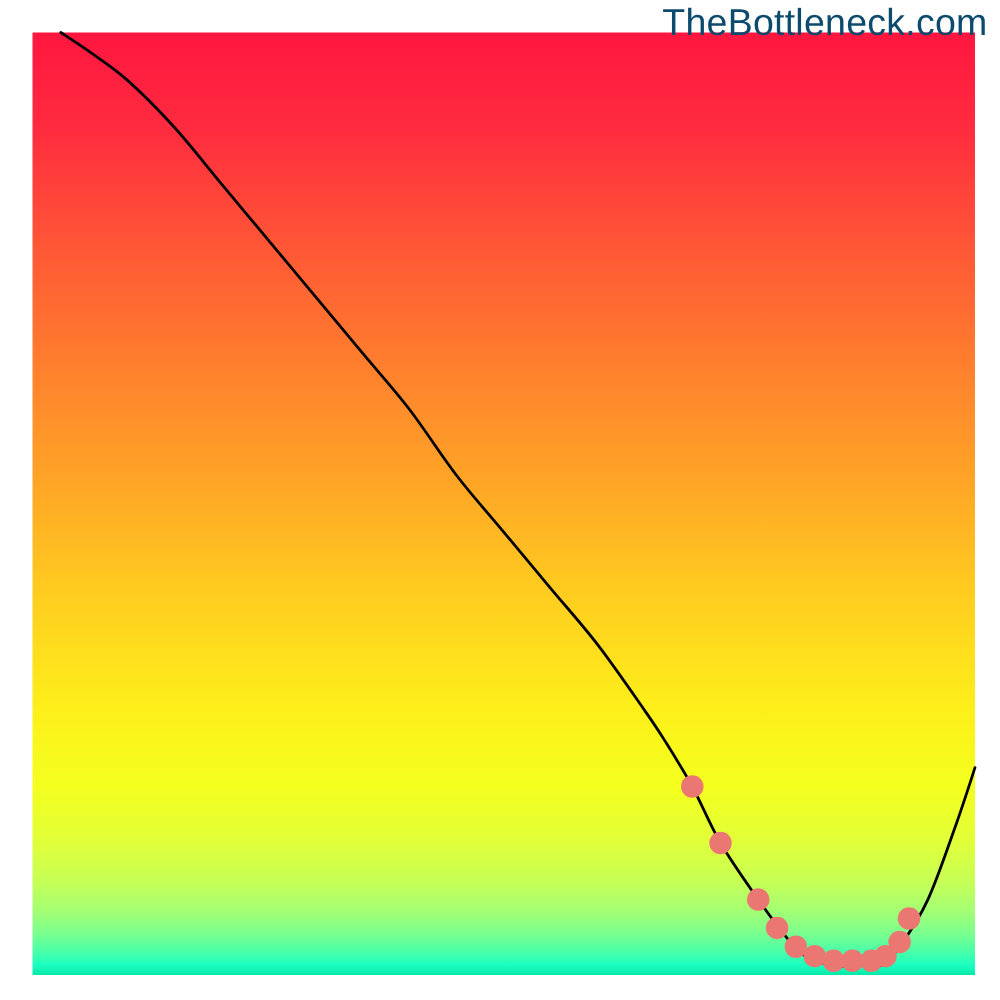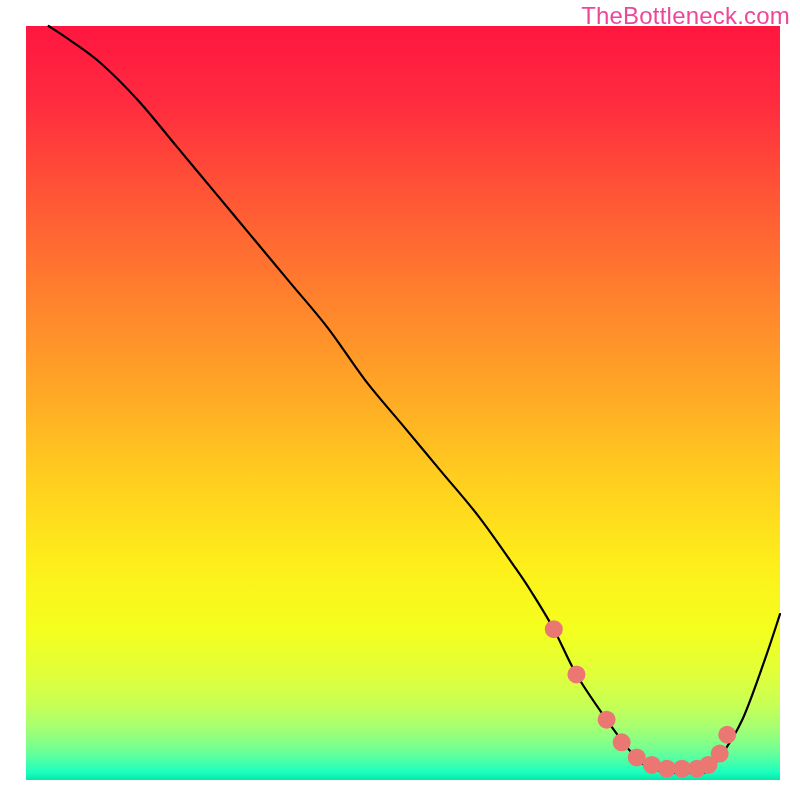--- a/index.html
+++ b/index.html
@@ -13,23 +13,23 @@
   }
   .stage {
     position: relative;
     width: 800px;
     height: 800px;
   }
   .watermark {
     position: absolute;
     top: 2px;
     right: 10px;
-    font-size: 24px;
+    font-size: 30px;
     font-weight: 500;
-    color: #ec4899;
+    color: #0c4a6e;
     letter-spacing: 0.2px;
     z-index: 30;
   }
   svg.plot {
     position: absolute;
     left: 0;
     top: 0;
     width: 800px;
     height: 800px;
     display: block;

